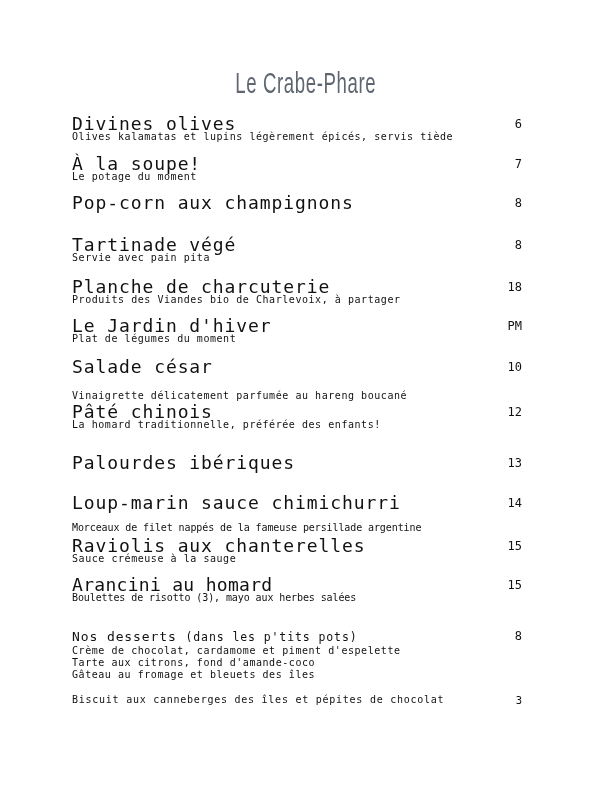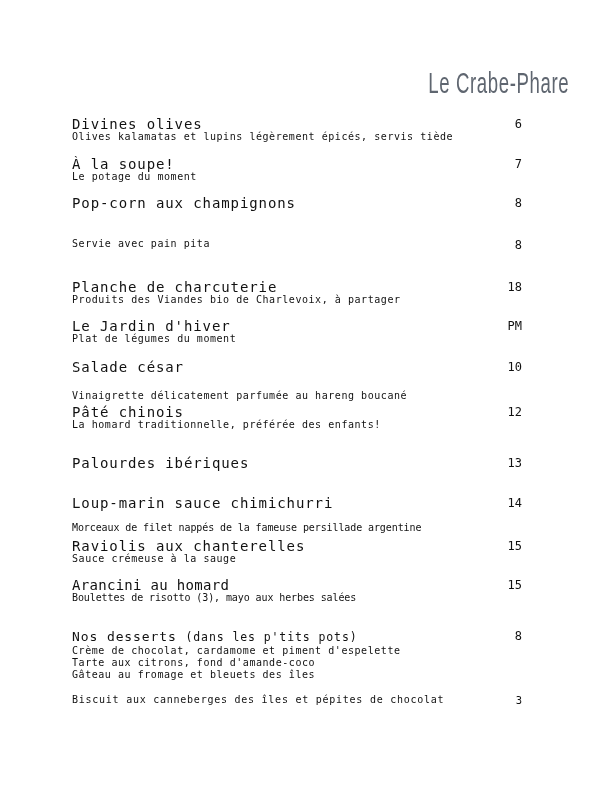--- a/index.html
+++ b/index.html
@@ -1,20 +1,20 @@
 <!DOCTYPE html>
 <html><head>
 <meta charset="utf-8">
 <style>
   html, body { margin:0; padding:0; background:#ffffff; }
   body { width:612px; height:792px; position:relative; overflow:hidden; color:#111; font-family:"DejaVu Sans Mono", monospace; }
-  .title { position:absolute; left:0; width:612px; top:66px; text-align:right; }
+  .title { position:absolute; left:0; width:612px; top:66px; text-align:center; }
   .title span { display:inline-block; font-family:"Liberation Sans Narrow","Liberation Sans", sans-serif; font-size:30px; letter-spacing:1px; color:#5f6670; transform:scaleX(0.62); transform-origin:center; font-weight:300; }
   .item { position:absolute; left:72px; width:450px; }
-  .name { font-size:14px; letter-spacing:0.9px; line-height:14px; white-space:nowrap; }
+  .name { font-size:18px; letter-spacing:0.9px; line-height:14px; white-space:nowrap; }
   .name .sub { font-size:11.5px; }
   .desc { font-size:10px; letter-spacing:0.55px; line-height:12px; white-space:nowrap; }
   .desc.narrow { letter-spacing:-0.1px; }
   .price { position:absolute; right:0; top:0; font-size:12px; line-height:14px; }
   .biscuit { font-size:10px; letter-spacing:0.75px; line-height:12px; white-space:nowrap; }
 </style>
 </head>
 <body>
 
 <div class="title"><span>Le Crabe-Phare</span></div>
@@ -30,20 +30,21 @@
   <div class="desc">Le potage du moment</div>
   <div class="price">7</div>
 </div>
 
 <div class="item" style="top:196px">
   <div class="name">Pop-corn aux champignons</div>
   <div class="price">8</div>
 </div>
 
 <div class="item" style="top:238px">
+  <div class="name">Tartinade végé</div>
   <div class="desc">Servie avec pain pita</div>
   <div class="price">8</div>
 </div>
 
 <div class="item" style="top:280px">
   <div class="name">Planche de charcuterie</div>
   <div class="desc">Produits des Viandes bio de Charlevoix, à partager</div>
   <div class="price">18</div>
 </div>
 

